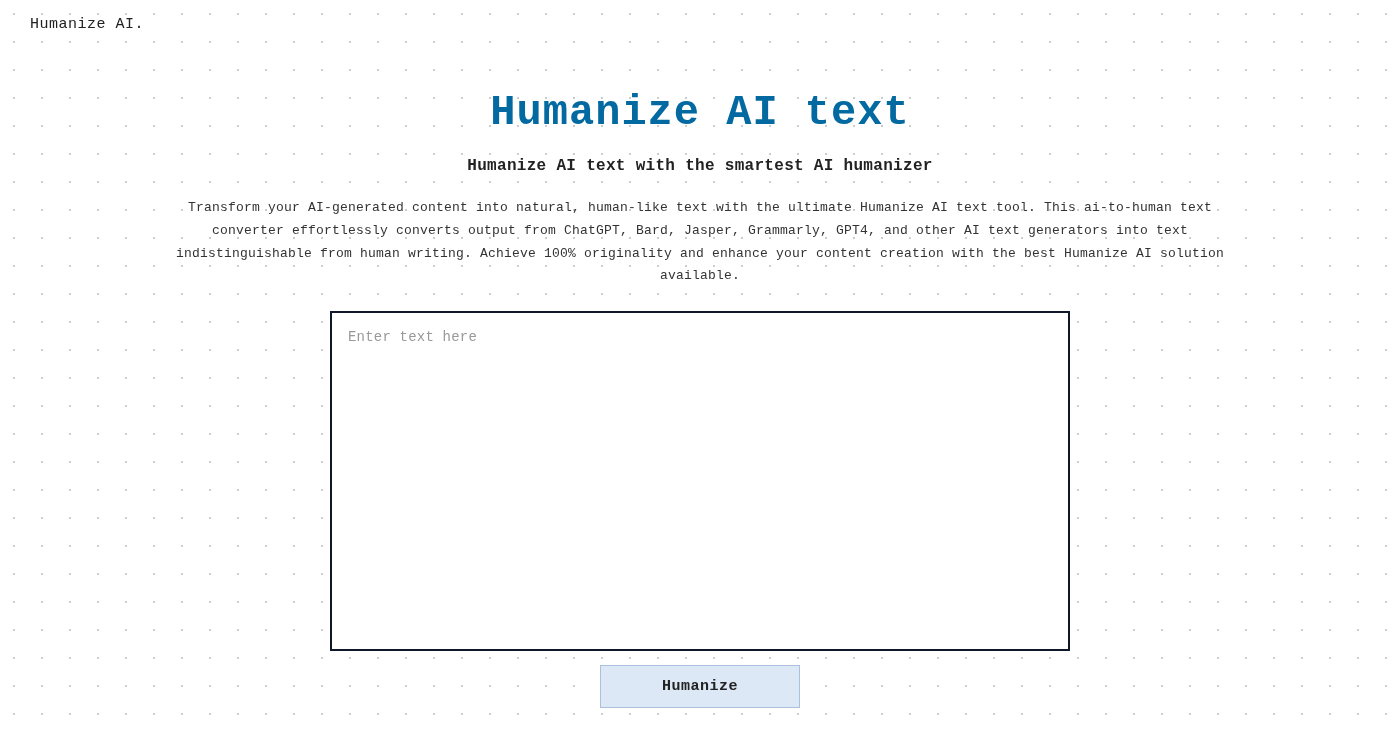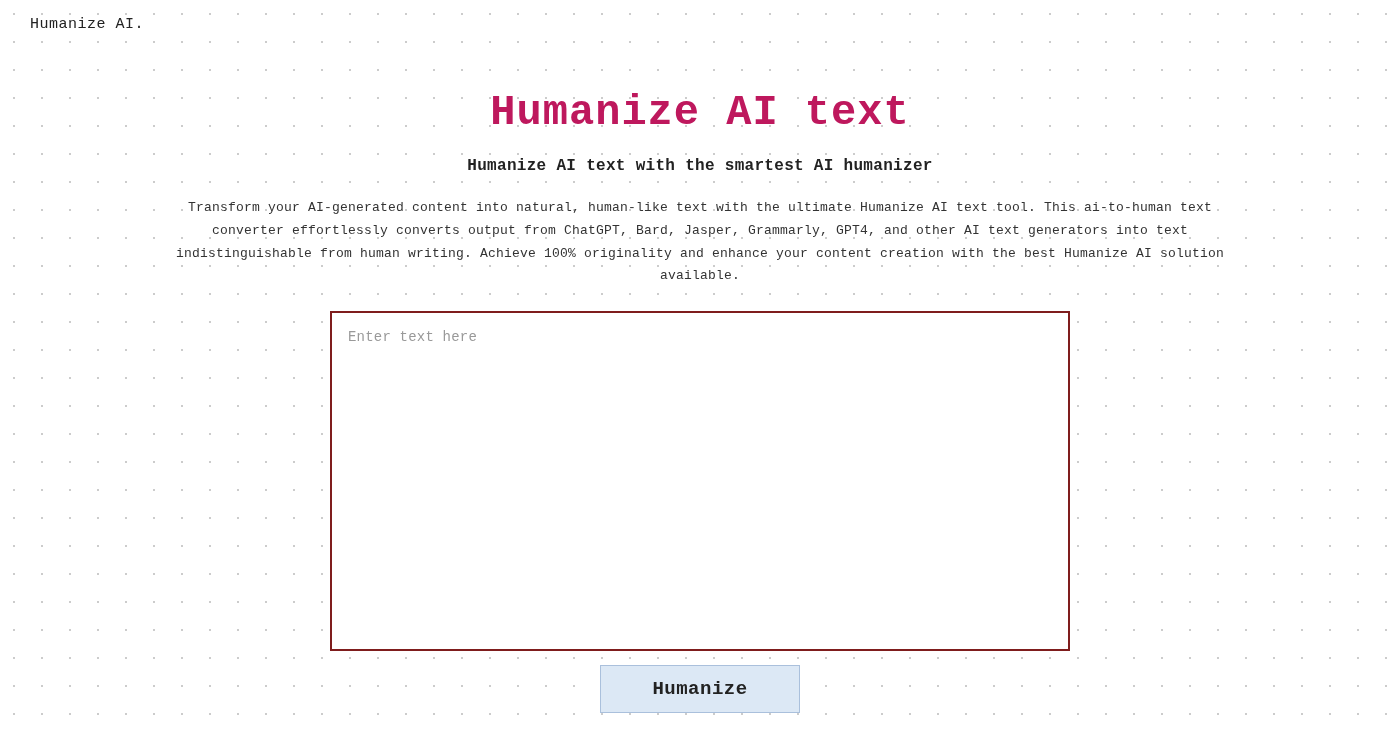--- a/index.html
+++ b/index.html
@@ -72,21 +72,21 @@
       align-items: center;
       padding: 40px 20px 0 20px;
       width: 100%;
       max-width: 1100px;
     }
 
     .main-title {
       font-family: 'Courier New', Courier, monospace;
       font-size: 42px;
       font-weight: bold;
-      color: #be185d;
+      color: #0369a1;
       text-align: right;
       letter-spacing: 1px;
       margin-bottom: 20px;
     }
 
     .subtitle {
       font-family: 'Courier New', Courier, monospace;
       font-size: 16px;
       font-weight: bold;
       color: #222222;
@@ -110,21 +110,21 @@
     .textarea-container {
       width: 740px;
       display: flex;
       flex-direction: column;
       align-items: center;
     }
 
     .text-input {
       width: 100%;
       height: 340px;
-      border: 2px solid #7f1d1d;
+      border: 2px solid #0f172a;
       background-color: #ffffff;
       font-family: 'Courier New', Courier, monospace;
       font-size: 14px;
       color: #555555;
       padding: 16px;
       resize: none;
       outline: none;
       letter-spacing: 0.2px;
     }
 
@@ -135,21 +135,21 @@
     }
 
     
     .humanize-btn {
       margin-top: 14px;
       width: 200px;
       padding: 12px 24px;
       background-color: #dce8f5;
       border: 1.5px solid #aac0dc;
       font-family: 'Courier New', Courier, monospace;
-      font-size: 19px;
+      font-size: 15px;
       font-weight: bold;
       color: #222222;
       cursor: pointer;
       letter-spacing: 0.5px;
       text-align: center;
     }
   </style>
 </head>
 <body>
 

